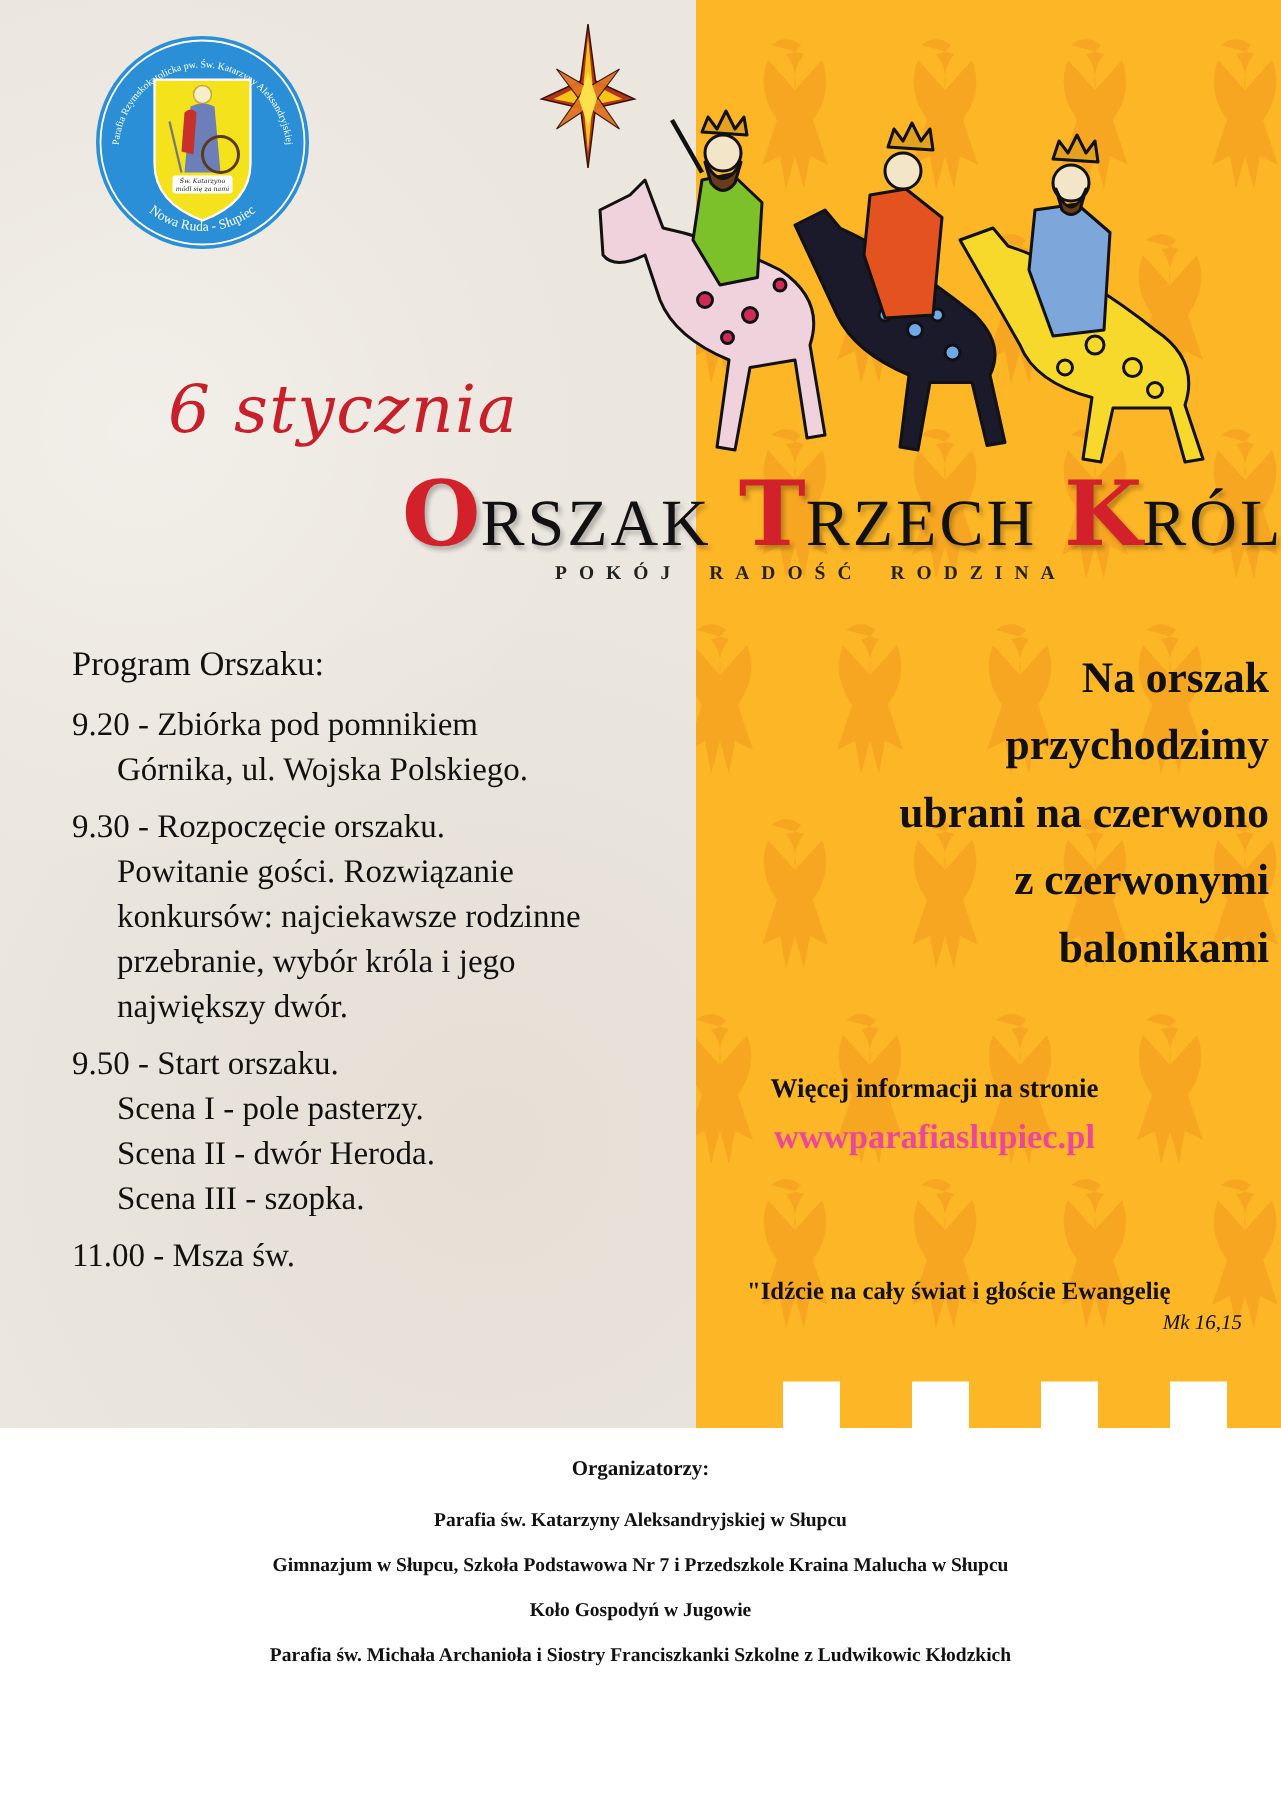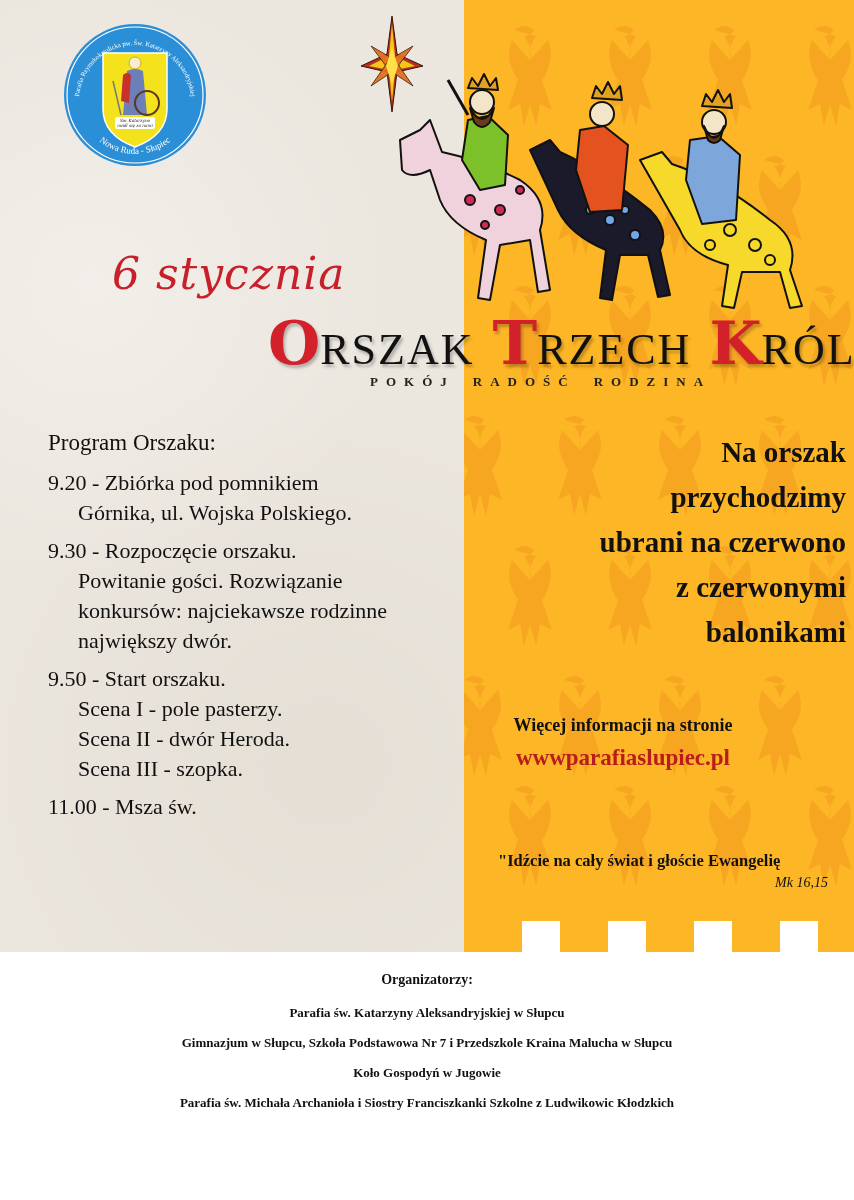--- a/index.html
+++ b/index.html
@@ -73,21 +73,21 @@
   .prog-line.indent { padding-left: 30px; }
 
   
   .info { position: absolute; left: 456px; top: 430px; width: 390px; text-align: right; }
   .info-main {
     font-family: "Liberation Serif", serif; font-weight: bold; font-size: 29px;
     line-height: 45px; color: #111;
   }
   .more { position: absolute; left: 464px; top: 712px; width: 318px; text-align: center; }
   .more-label { font-family: "Liberation Serif", serif; font-weight: bold; font-size: 18px; color: #111; line-height: 26px; }
-  .more-url { font-family: "Liberation Serif", serif; font-weight: bold; font-size: 23px; color: #b91c1c; line-height: 40px; }
+  .more-url { font-family: "Liberation Serif", serif; font-weight: bold; font-size: 23px; color: #ec4899; line-height: 40px; }
 
   .quote { position: absolute; left: 480px; top: 851px; width: 360px; text-align: right; }
   .quote-text { font-family: "Liberation Serif", serif; font-weight: bold; font-size: 16.5px; color: #111; white-space: nowrap; text-align: left; padding-left: 18px; }
   .quote-ref { font-family: "Liberation Serif", serif; font-style: italic; font-size: 14px; color: #111; margin-top: 4px; padding-right: 12px; }
 
   
   .organizers { position: absolute; left: 0; top: 970px; width: 854px; text-align: center; }
   .org-title { font-family: "Liberation Serif", serif; font-weight: bold; font-size: 14px; color: #111; margin-bottom: 13px; line-height: 20px; }
   .org-line { font-family: "Liberation Serif", serif; font-weight: bold; font-size: 13px; color: #111; line-height: 19px; margin-bottom: 11px; }
 </style>
@@ -229,20 +229,21 @@
 
     <div class="prog-item">
       <div class="prog-line">9.20 - Zbiórka pod pomnikiem</div>
       <div class="prog-line indent">Górnika, ul. Wojska Polskiego.</div>
     </div>
 
     <div class="prog-item">
       <div class="prog-line">9.30 - Rozpoczęcie orszaku.</div>
       <div class="prog-line indent">Powitanie gości. Rozwiązanie</div>
       <div class="prog-line indent">konkursów: najciekawsze rodzinne</div>
+      <div class="prog-line indent">przebranie, wybór króla i jego</div>
       <div class="prog-line indent">największy dwór.</div>
     </div>
 
     <div class="prog-item">
       <div class="prog-line">9.50 - Start orszaku.</div>
       <div class="prog-line indent">Scena I - pole pasterzy.</div>
       <div class="prog-line indent">Scena II - dwór Heroda.</div>
       <div class="prog-line indent">Scena III - szopka.</div>
     </div>
 

